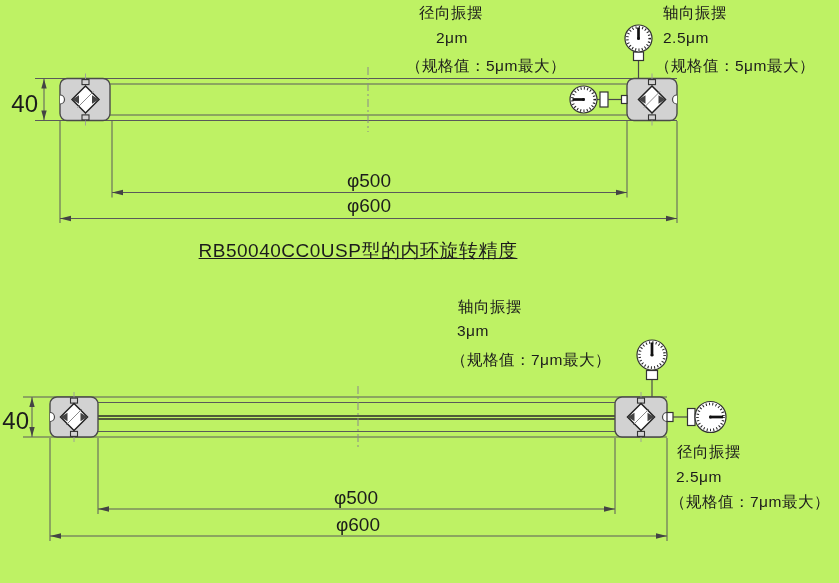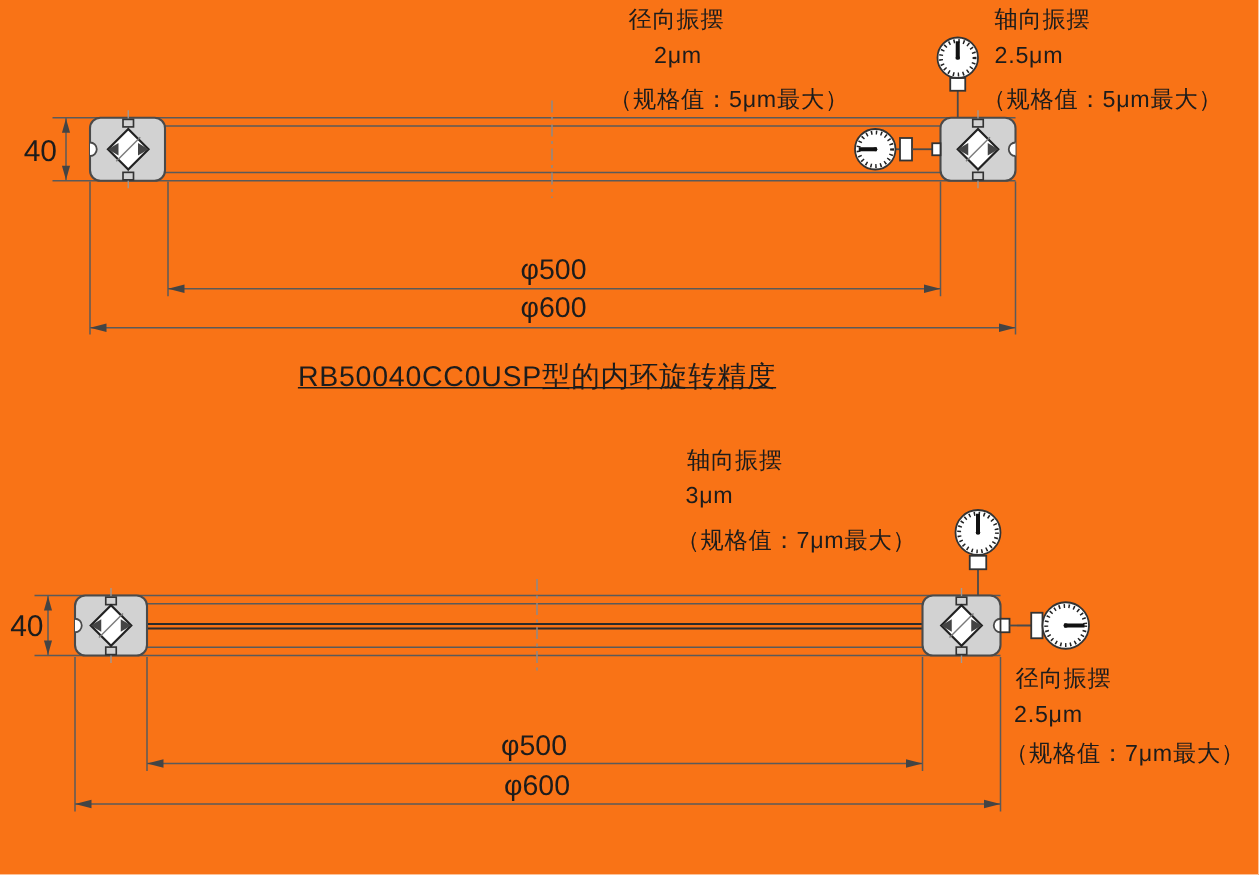--- a/index.html
+++ b/index.html
@@ -1,22 +1,22 @@
 <!DOCTYPE html>
 <html><head>
 <meta charset="utf-8">
 <style>
   html,body{margin:0;padding:0;background:#fff;}
-  .stage{position:relative;width:839px;height:583px;background:#f97316;overflow:hidden;
+  .stage{position:relative;width:839px;height:583px;background:#bef264;overflow:hidden;
          font-family:"Liberation Sans","DejaVu Sans",sans-serif;color:#1c1c1c;}
   .stage svg{position:absolute;left:0;top:0;}
   .t{position:absolute;white-space:nowrap;color:#1c1c1c;}
   .label{font-size:15.5px;letter-spacing:.5px;}
   .dim{font-size:19px;font-style:normal;}
-  .dim40{font-size:20px;}
+  .dim40{font-size:24px;}
   .caption{font-size:19px;letter-spacing:.5px;text-decoration:underline;}
   .ctr{transform:translateX(-50%);text-align:right;}
   .rt{text-align:right;}
   
   .ln{stroke:#4a4a4a;stroke-width:1.2;fill:none;}
   .bandln{stroke:#5a5a5a;stroke-width:1.1;fill:none;}
   .midln{stroke:#2b2b2b;stroke-width:1.3;fill:none;}
   .dimln{stroke:#5a5a5a;stroke-width:1;fill:none;}
   .block{fill:#d2d2d2;stroke:#4a4a4a;stroke-width:1.4;}
   .dia{fill:#fff;stroke:#222;stroke-width:1.5;}

